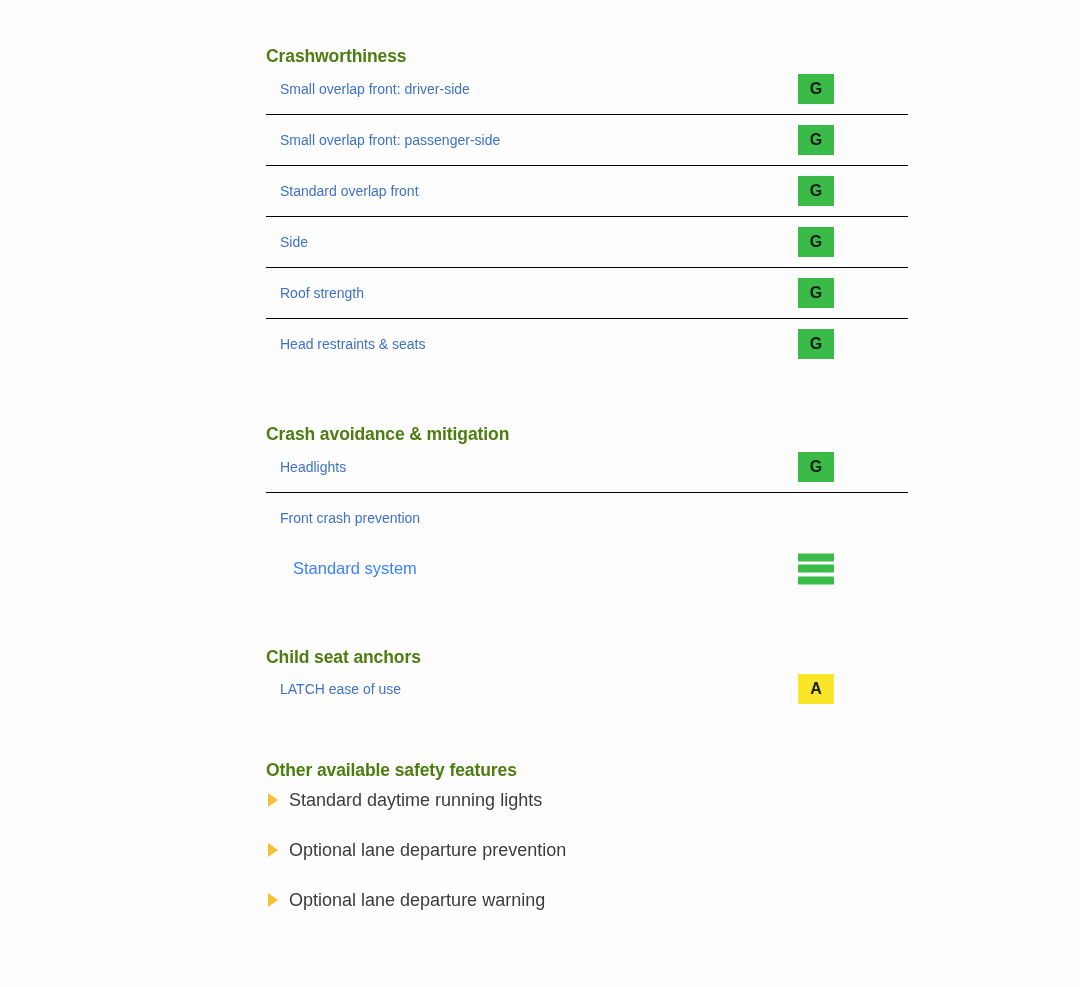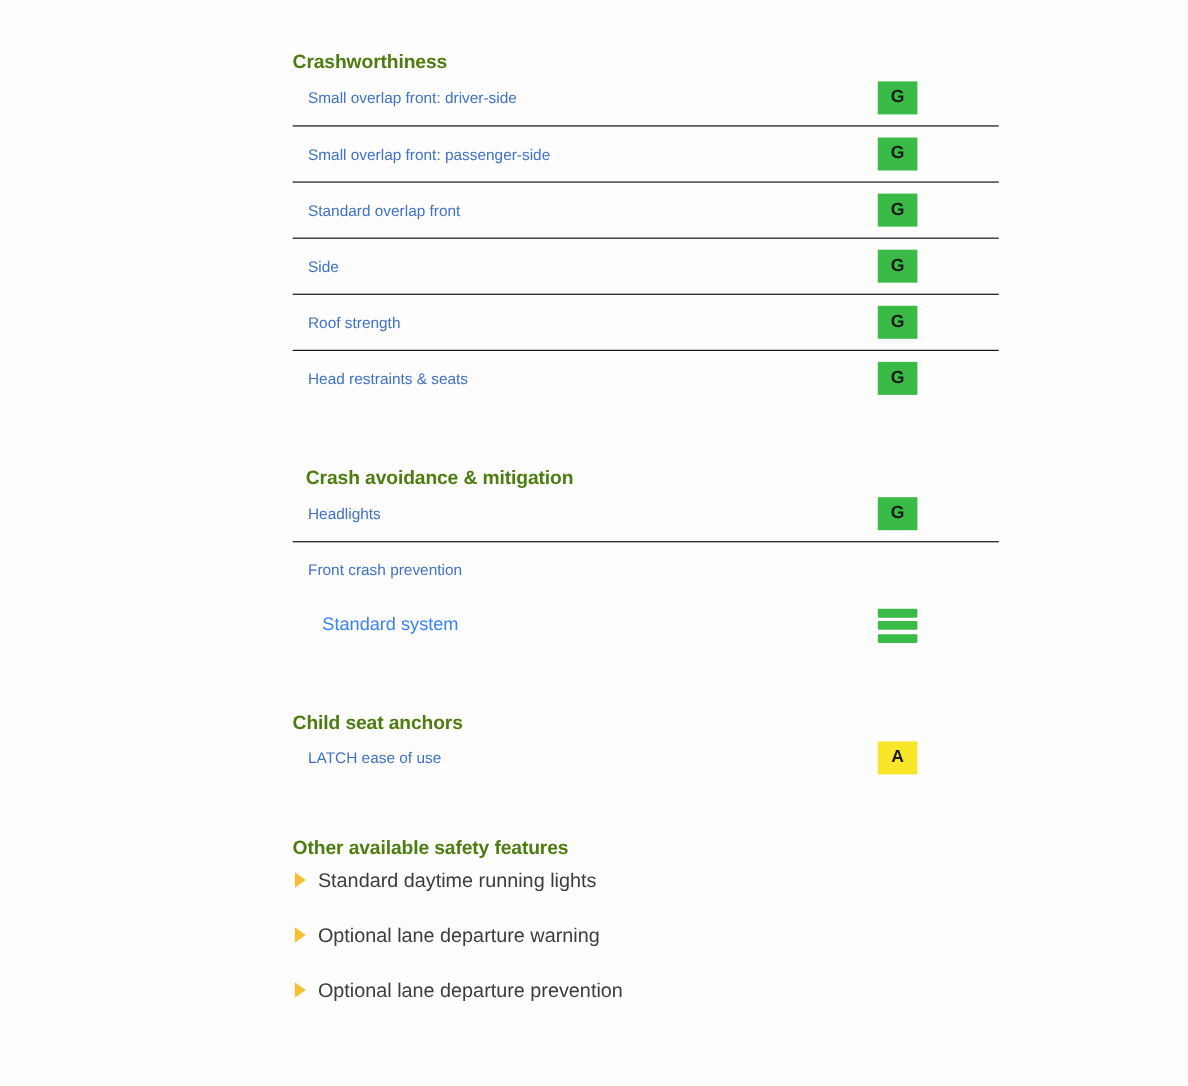--- a/index.html
+++ b/index.html
@@ -117,21 +117,21 @@
   .feature-label {
     font-size: 18px;
     color: #3c3c3c;
     white-space: nowrap;
   }
 
   
   .heading-crashworthiness { position: absolute; top: 31px; left: 0; }
   .group-crashworthiness  { position: absolute; top: 63px; left: 0; width: 642px; }
 
-  .heading-avoidance { position: absolute; top: 409px; left: 12px; }
+  .heading-avoidance { position: absolute; top: 409px; left: 0; }
   .group-avoidance   { position: absolute; top: 441px; left: 0; width: 642px; }
 
   .heading-childseat { position: absolute; top: 632px; left: 0; }
   .group-childseat   { position: absolute; top: 663px; left: 0; width: 642px; }
 
   .heading-other { position: absolute; top: 745px; left: 0; }
   .group-other   { position: absolute; top: 775px; left: 0; width: 642px; }
 </style>
 </head>
 <body>
@@ -230,23 +230,23 @@
   <div class="group-other">
 
     <div class="feature-item">
       <span class="tri-bullet"></span>
       <span class="feature-label">Standard daytime running lights</span>
     </div>
 
 
     <div class="feature-item">
       <span class="tri-bullet"></span>
-      <span class="feature-label">Optional lane departure warning</span>
+      <span class="feature-label">Optional lane departure prevention</span>
     </div>
 
     <div class="feature-item">
       <span class="tri-bullet"></span>
-      <span class="feature-label">Optional lane departure prevention</span>
+      <span class="feature-label">Optional lane departure warning</span>
     </div>
 
   </div>
 
 </div>
 
 </body></html>

